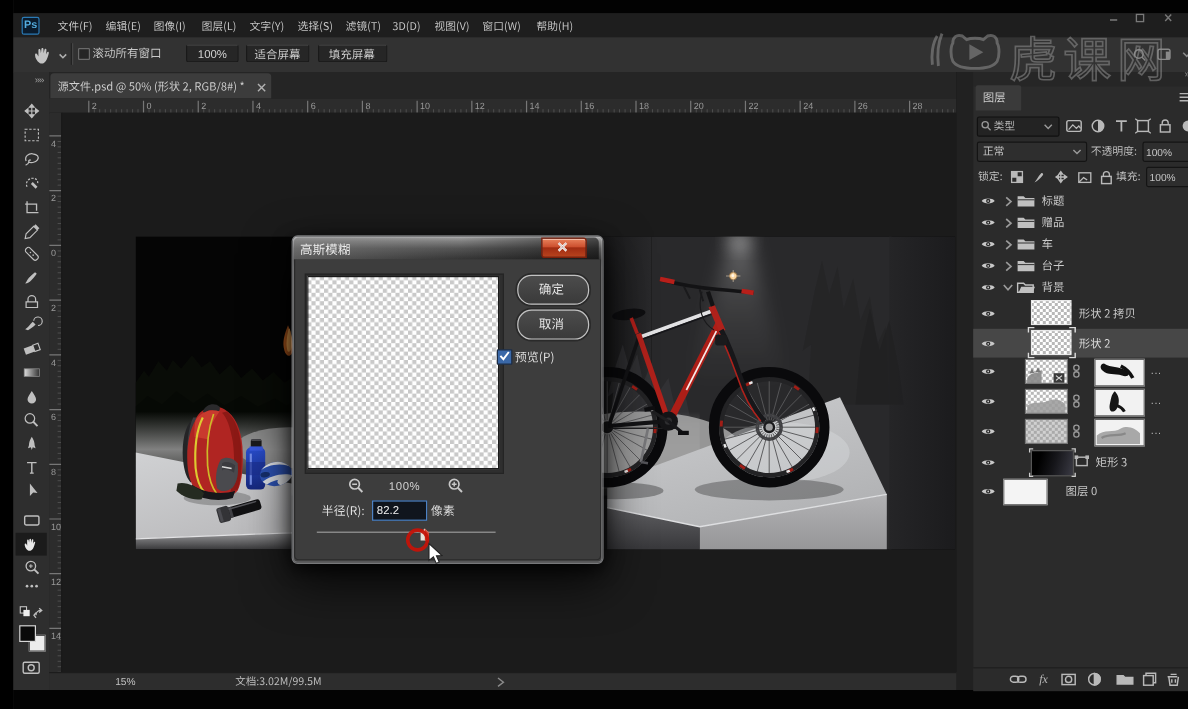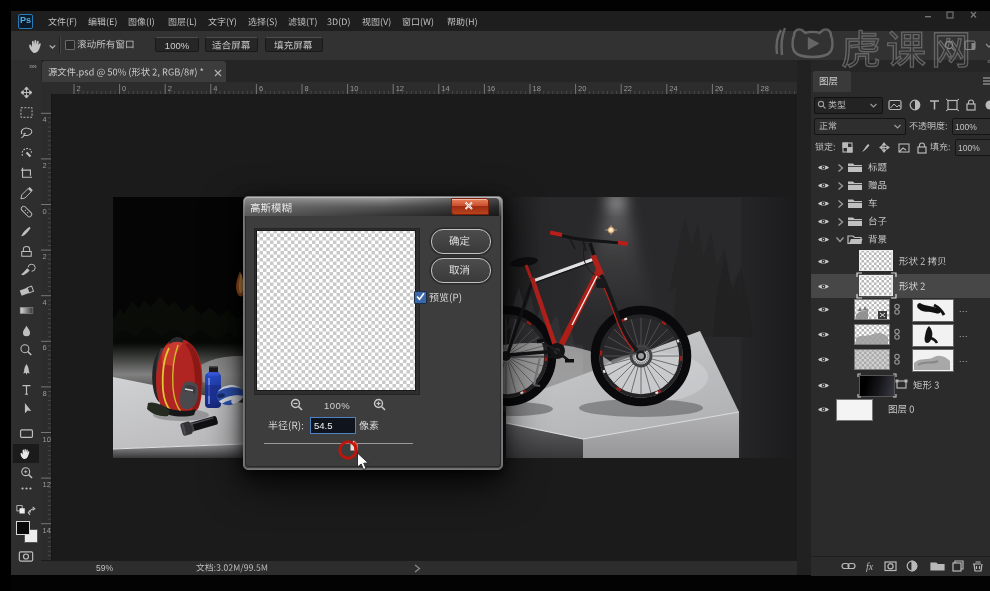--- a/index.html
+++ b/index.html
@@ -470,21 +470,21 @@
       <line x1="7" y1="452.5" x2="10" y2="452.5" stroke="#555" stroke-width="0.7"></line>
       <line x1="7" y1="457.1" x2="10" y2="457.1" stroke="#555" stroke-width="0.7"></line>
       <line x1="7" y1="461.6" x2="10" y2="461.6" stroke="#555" stroke-width="0.7"></line>
       <line x1="7" y1="466.2" x2="10" y2="466.2" stroke="#555" stroke-width="0.7"></line>
       <line x1="7" y1="470.7" x2="10" y2="470.7" stroke="#555" stroke-width="0.7"></line>
       <text x="1.5" y="438.7" font-size="7.5" fill="#9a9a9a" font-family="Liberation Sans">14</text>
     </svg>
 <div class="abs" style="left:41px;top:94px;width:745px;height:466px;background:#1b1b1b"></div>
 <div class="abs" style="left:786px;top:60px;width:14px;height:515px;background:#212121"></div>
 <div class="abs" style="left:30px;top:560px;width:756px;height:15px;background:#2d2d2d;border-top:1px solid #1c1c1c"></div>
-<div class="abs" style="left:85px;top:563px;font-size:8.5px;color:#c2c2c2">59%</div>
+<div class="abs" style="left:85px;top:563px;font-size:8.5px;color:#c2c2c2">15%</div>
 <svg style="position:absolute;left:185px;top:561.1px;overflow:visible" width="73" height="12">
       <path transform="translate(0,9.86)" d="M3.7224000000000004 -7.242400000000001C3.9864 -6.8112 4.268000000000001 -6.2216000000000005 4.373600000000001 -5.8608L5.104 -6.098400000000001C4.9808 -6.4592 4.6728000000000005 -7.0312 4.4088 -7.453600000000001ZM0.44 -5.8432V-5.192H1.8128000000000002C2.3320000000000003 -3.8544 3.0272 -2.7016 3.9336 -1.76C2.9656000000000002 -0.9504 1.7776 -0.35200000000000004 0.3168 0.0616C0.44880000000000003 0.22 0.66 0.528 0.7304 0.6864C2.2 0.2112 3.4232 -0.4224 4.4176 -1.2848000000000002C5.412 -0.40480000000000005 6.6088000000000005 0.2464 8.052 0.6424000000000001C8.166400000000001 0.4576 8.360000000000001 0.17600000000000002 8.5096 0.0352C7.1016 -0.3168 5.904800000000001 -0.9416000000000001 4.928 -1.7688000000000001C5.816800000000001 -2.6752000000000002 6.494400000000001 -3.8016 7.0048 -5.192H8.3952V-5.8432ZM4.4352 -2.2264C3.608 -3.0624000000000002 2.9568000000000003 -4.0656 2.4992 -5.192H6.2568C5.816800000000001 -4.0040000000000004 5.2096 -3.0272 4.4352 -2.2264Z M16.288800000000002 -6.8288C16.104 -6.1776 15.7344 -5.2536000000000005 15.426400000000001 -4.6992L15.954400000000001 -4.532C16.2624 -5.0600000000000005 16.640800000000002 -5.9224000000000006 16.94 -6.644ZM12.293600000000001 -6.6088000000000005C12.584000000000001 -5.9752 12.927200000000001 -5.1216 13.076800000000002 -4.5848L13.648800000000001 -4.8136C13.490400000000001 -5.3504000000000005 13.1384 -6.1688 12.830400000000001 -6.8112ZM10.4984 -7.392V-5.5088H9.213600000000001V-4.884H10.392800000000001C10.1288 -3.6784000000000003 9.5744 -2.2880000000000003 9.0288 -1.54C9.134400000000001 -1.3904 9.292800000000002 -1.1264 9.372 -0.9504C9.794400000000001 -1.54 10.199200000000001 -2.5256000000000003 10.4984 -3.5288000000000004V0.6952H11.1232V-3.7312000000000003C11.396 -3.2912000000000003 11.7216 -2.7456 11.8536 -2.4552L12.258400000000002 -2.9656000000000002C12.100000000000001 -3.212 11.360800000000001 -4.2416 11.1232 -4.5408V-4.884H12.232000000000001V-5.5088H11.1232V-7.392ZM12.0472 -0.5544V0.0792H16.209600000000002V0.6248H16.8608V-4.1448H14.907200000000001V-7.365600000000001H14.264800000000001V-4.1448H12.249600000000001V-3.5024H16.209600000000002V-2.3672H12.3552V-1.7688000000000001H16.209600000000002V-0.5544Z M18.8232 -3.4320000000000004C19.14 -3.4320000000000004 19.404 -3.6784000000000003 19.404 -4.048C19.404 -4.4088 19.14 -4.664000000000001 18.8232 -4.664000000000001C18.497600000000002 -4.664000000000001 18.2424 -4.4088 18.2424 -4.048C18.2424 -3.6784000000000003 18.497600000000002 -3.4320000000000004 18.8232 -3.4320000000000004ZM18.8232 0.1144C19.14 0.1144 19.404 -0.132 19.404 -0.4928C19.404 -0.8624 19.14 -1.1088 18.8232 -1.1088C18.497600000000002 -1.1088 18.2424 -0.8624 18.2424 -0.4928C18.2424 -0.132 18.497600000000002 0.1144 18.8232 0.1144Z M22.3608 0.1144C23.513600000000004 0.1144 24.437600000000003 -0.5720000000000001 24.437600000000003 -1.7248C24.437600000000003 -2.6136000000000004 23.8304 -3.1768 23.073600000000003 -3.3616V-3.4056C23.76 -3.6432 24.217600000000004 -4.171200000000001 24.217600000000004 -4.954400000000001C24.217600000000004 -5.9752 23.425600000000003 -6.5648 22.334400000000002 -6.5648C21.595200000000002 -6.5648 21.023200000000003 -6.2392 20.5392 -5.7992L20.9704 -5.2888C21.340000000000003 -5.6584 21.788800000000002 -5.913600000000001 22.308000000000003 -5.913600000000001C22.9856 -5.913600000000001 23.3992 -5.5088 23.3992 -4.8928C23.3992 -4.1976 22.950400000000002 -3.6608 21.612800000000004 -3.6608V-3.0448000000000004C23.108800000000002 -3.0448000000000004 23.619200000000003 -2.5344 23.619200000000003 -1.7512C23.619200000000003 -1.012 23.082400000000003 -0.5544 22.308000000000003 -0.5544C21.577600000000004 -0.5544 21.093600000000002 -0.9064000000000001 20.715200000000003 -1.2936L20.3016 -0.7744000000000001C20.724000000000004 -0.308 21.3576 0.1144 22.3608 0.1144Z M26.1536 0.1144C26.4704 0.1144 26.7344 -0.132 26.7344 -0.4928C26.7344 -0.8624 26.4704 -1.1088 26.1536 -1.1088C25.828000000000003 -1.1088 25.5728 -0.8624 25.5728 -0.4928C25.5728 -0.132 25.828000000000003 0.1144 26.1536 0.1144Z M29.823200000000003 0.1144C31.046400000000002 0.1144 31.829600000000003 -0.9944000000000001 31.829600000000003 -3.2472000000000003C31.829600000000003 -5.4824 31.046400000000002 -6.5648 29.823200000000003 -6.5648C28.591200000000004 -6.5648 27.816800000000004 -5.4824 27.816800000000004 -3.2472000000000003C27.816800000000004 -0.9944000000000001 28.591200000000004 0.1144 29.823200000000003 0.1144ZM29.823200000000003 -0.5368C29.092800000000004 -0.5368 28.591200000000004 -1.3552000000000002 28.591200000000004 -3.2472000000000003C28.591200000000004 -5.130400000000001 29.092800000000004 -5.9312000000000005 29.823200000000003 -5.9312000000000005C30.553600000000003 -5.9312000000000005 31.055200000000003 -5.130400000000001 31.055200000000003 -3.2472000000000003C31.055200000000003 -1.3552000000000002 30.553600000000003 -0.5368 29.823200000000003 -0.5368Z M32.648 0.0H36.704800000000006V-0.6952H34.918400000000005C34.592800000000004 -0.6952 34.1968 -0.66 33.8624 -0.6336C35.376000000000005 -2.068 36.396800000000006 -3.3792 36.396800000000006 -4.6728000000000005C36.396800000000006 -5.816800000000001 35.6664 -6.5648 34.513600000000004 -6.5648C33.6952 -6.5648 33.132000000000005 -6.195200000000001 32.6128 -5.623200000000001L33.0792 -5.1656C33.440000000000005 -5.5968 33.8888 -5.913600000000001 34.4168 -5.913600000000001C35.217600000000004 -5.913600000000001 35.604800000000004 -5.3768 35.604800000000004 -4.6376C35.604800000000004 -3.5288000000000004 34.672000000000004 -2.244 32.648 -0.4752Z M38.03360000000001 0.0H38.764V-3.5728000000000004C38.764 -4.1272 38.711200000000005 -4.9104 38.6584 -5.4736H38.6936L39.2128 -4.0040000000000004L40.43600000000001 -0.6512H40.9816L42.196000000000005 -4.0040000000000004L42.7152 -5.4736H42.750400000000006C42.7064 -4.9104 42.644800000000004 -4.1272 42.644800000000004 -3.5728000000000004V0.0H43.4016V-6.4504H42.424800000000005L41.192800000000005 -3.0008000000000004C41.043200000000006 -2.5608 40.9112 -2.1032 40.74400000000001 -1.6544H40.708800000000004C40.5504 -2.1032 40.409600000000005 -2.5608 40.2424 -3.0008000000000004L39.010400000000004 -6.4504H38.03360000000001Z M44.38720000000001 1.5752000000000002H44.976800000000004L47.608000000000004 -6.9872000000000005H47.02720000000001Z M49.80800000000001 0.1144C51.01360000000001 0.1144 52.14880000000001 -0.8888 52.14880000000001 -3.5024C52.14880000000001 -5.5528 51.21600000000001 -6.5648 49.97520000000001 -6.5648C48.97200000000001 -6.5648 48.12720000000001 -5.728800000000001 48.12720000000001 -4.470400000000001C48.12720000000001 -3.1416000000000004 48.83120000000001 -2.4464 49.90480000000001 -2.4464C50.44160000000001 -2.4464 50.99600000000001 -2.7544 51.39200000000001 -3.2296C51.33040000000001 -1.232 50.60880000000001 -0.5544 49.78160000000001 -0.5544C49.35920000000001 -0.5544 48.97200000000001 -0.7392000000000001 48.69040000000001 -1.0472000000000001L48.250400000000006 -0.5456000000000001C48.61120000000001 -0.16720000000000002 49.104000000000006 0.1144 49.80800000000001 0.1144ZM51.38320000000001 -3.9072000000000005C50.95200000000001 -3.2912000000000003 50.46800000000001 -3.0448000000000004 50.03680000000001 -3.0448000000000004C49.27120000000001 -3.0448000000000004 48.88400000000001 -3.608 48.88400000000001 -4.470400000000001C48.88400000000001 -5.3592 49.35920000000001 -5.94 49.98400000000001 -5.94C50.802400000000006 -5.94 51.29520000000001 -5.236000000000001 51.38320000000001 -3.9072000000000005Z M54.69200000000001 0.1144C55.89760000000001 0.1144 57.03280000000001 -0.8888 57.03280000000001 -3.5024C57.03280000000001 -5.5528 56.10000000000001 -6.5648 54.85920000000001 -6.5648C53.85600000000001 -6.5648 53.01120000000001 -5.728800000000001 53.01120000000001 -4.470400000000001C53.01120000000001 -3.1416000000000004 53.71520000000001 -2.4464 54.78880000000001 -2.4464C55.32560000000001 -2.4464 55.88000000000001 -2.7544 56.27600000000001 -3.2296C56.21440000000001 -1.232 55.49280000000001 -0.5544 54.66560000000001 -0.5544C54.24320000000001 -0.5544 53.85600000000001 -0.7392000000000001 53.57440000000001 -1.0472000000000001L53.13440000000001 -0.5456000000000001C53.49520000000001 -0.16720000000000002 53.98800000000001 0.1144 54.69200000000001 0.1144ZM56.26720000000001 -3.9072000000000005C55.83600000000001 -3.2912000000000003 55.35200000000001 -3.0448000000000004 54.92080000000001 -3.0448000000000004C54.15520000000001 -3.0448000000000004 53.76800000000001 -3.608 53.76800000000001 -4.470400000000001C53.76800000000001 -5.3592 54.24320000000001 -5.94 54.86800000000001 -5.94C55.686400000000006 -5.94 56.17920000000001 -5.236000000000001 56.26720000000001 -3.9072000000000005Z M58.73120000000001 0.1144C59.04800000000001 0.1144 59.31200000000001 -0.132 59.31200000000001 -0.4928C59.31200000000001 -0.8624 59.04800000000001 -1.1088 58.73120000000001 -1.1088C58.40560000000001 -1.1088 58.15040000000001 -0.8624 58.15040000000001 -0.4928C58.15040000000001 -0.132 58.40560000000001 0.1144 58.73120000000001 0.1144Z M62.260000000000005 0.1144C63.342400000000005 0.1144 64.37200000000001 -0.6864 64.37200000000001 -2.0944000000000003C64.37200000000001 -3.52 63.492000000000004 -4.1536 62.427200000000006 -4.1536C62.040000000000006 -4.1536 61.74960000000001 -4.0568 61.45920000000001 -3.8984L61.626400000000004 -5.764H64.05520000000001V-6.4504H60.92240000000001L60.711200000000005 -3.4408000000000003L61.14240000000001 -3.168C61.51200000000001 -3.4144 61.784800000000004 -3.5464 62.21600000000001 -3.5464C63.025600000000004 -3.5464 63.55360000000001 -3.0008000000000004 63.55360000000001 -2.0768C63.55360000000001 -1.1352 62.946400000000004 -0.5544 62.180800000000005 -0.5544C61.43280000000001 -0.5544 60.957600000000006 -0.8976000000000001 60.59680000000001 -1.2672L60.19200000000001 -0.7392000000000001C60.632000000000005 -0.308 61.248000000000005 0.1144 62.260000000000005 0.1144Z M65.72720000000001 0.0H66.45760000000001V-3.5728000000000004C66.45760000000001 -4.1272 66.40480000000001 -4.9104 66.352 -5.4736H66.3872L66.9064 -4.0040000000000004L68.12960000000001 -0.6512H68.6752L69.8896 -4.0040000000000004L70.40880000000001 -5.4736H70.444C70.4 -4.9104 70.33840000000001 -4.1272 70.33840000000001 -3.5728000000000004V0.0H71.0952V-6.4504H70.11840000000001L68.88640000000001 -3.0008000000000004C68.7368 -2.5608 68.60480000000001 -2.1032 68.4376 -1.6544H68.4024C68.24400000000001 -2.1032 68.1032 -2.5608 67.936 -3.0008000000000004L66.70400000000001 -6.4504H65.72720000000001Z" fill="#c2c2c2"></path>
     </svg>
 <svg class="abs" style="left:401px;top:563px" width="10" height="10">
       <path d="M3 2 L7.5 5.5 L3 9" stroke="#8a8a8a" stroke-width="1.2" fill="none"></path>
     </svg>
 <div class="abs" style="left:0;top:575px;width:990px;height:16px;background:#030303"></div>
 <svg class="abs" style="left:102px;top:197px" width="683" height="261" viewBox="0 0 683 261">
       <defs>
 <linearGradient id="wallx" x1="0" y1="0" x2="1" y2="0">
@@ -1068,21 +1068,21 @@
 <svg class="abs" style="left:362px;top:398px" width="14" height="14">
       <circle cx="5.5" cy="5.5" r="4" fill="none" stroke="#c8c8c8" stroke-width="1.4"></circle>
       <line x1="8.5" y1="8.5" x2="12" y2="12" stroke="#c8c8c8" stroke-width="1.6"></line>
       <line x1="3.5" y1="5.5" x2="7.5" y2="5.5" stroke="#c8c8c8" stroke-width="1.2"></line>
       <line x1="5.5" y1="3.5" x2="5.5" y2="7.5" stroke="#c8c8c8" stroke-width="1.2"></line>
     </svg>
 <svg style="position:absolute;left:257px;top:417.8px;overflow:visible" width="37" height="14">
       <path transform="translate(0,11.20)" d="M1.47 -7.87C1.94 -7.16 2.43 -6.2 2.62 -5.61L3.34 -5.92C3.14 -6.5200000000000005 2.63 -7.45 2.15 -8.14ZM7.79 -8.17C7.5 -7.46 6.98 -6.47 6.5600000000000005 -5.87L7.22 -5.61C7.640000000000001 -6.2 8.17 -7.11 8.58 -7.890000000000001ZM4.58 -8.41V-5.16H1.18V-4.42H4.58V-2.81H0.53V-2.06H4.58V0.78H5.36V-2.06H9.48V-2.81H5.36V-4.42H8.9V-5.16H5.36V-8.41Z M12.57 -8.38C12.14 -7.67 11.27 -6.84 10.49 -6.32C10.62 -6.17 10.81 -5.88 10.89 -5.7C11.77 -6.3 12.7 -7.23 13.280000000000001 -8.1ZM13.84 -7.87V-7.18H17.68C16.66 -5.86 14.79 -4.76 13.120000000000001 -4.21C13.280000000000001 -4.0600000000000005 13.47 -3.7800000000000002 13.57 -3.6C14.54 -3.95 15.55 -4.45 16.46 -5.08C17.42 -4.66 18.560000000000002 -4.0600000000000005 19.15 -3.66L19.57 -4.28C19.0 -4.64 17.97 -5.14 17.07 -5.53C17.810000000000002 -6.12 18.439999999999998 -6.8100000000000005 18.87 -7.59L18.33 -7.9L18.189999999999998 -7.87ZM13.84 -3.3200000000000003V-2.62H16.04V-0.18H13.22V0.52H19.560000000000002V-0.18H16.8V-2.62H18.97V-3.3200000000000003ZM12.74 -6.17C12.18 -5.14 11.24 -4.11 10.36 -3.45C10.48 -3.27 10.69 -2.89 10.76 -2.73C11.11 -3.0100000000000002 11.46 -3.35 11.81 -3.73V0.8H12.57V-4.64C12.879999999999999 -5.05 13.17 -5.48 13.41 -5.91Z M22.39 1.96 22.95 1.71C22.09 0.29 21.68 -1.41 21.68 -3.11C21.68 -4.8 22.09 -6.49 22.95 -7.92L22.39 -8.18C21.47 -6.68 20.92 -5.07 20.92 -3.11C20.92 -1.1400000000000001 21.47 0.47000000000000003 22.39 1.96Z M25.31 -3.85V-6.58H26.54C27.689999999999998 -6.58 28.32 -6.24 28.32 -5.28C28.32 -4.32 27.689999999999998 -3.85 26.54 -3.85ZM28.41 0.0H29.45L27.59 -3.21C28.58 -3.45 29.24 -4.13 29.24 -5.28C29.24 -6.8 28.169999999999998 -7.33 26.68 -7.33H24.39V0.0H25.31V-3.11H26.63Z M30.72 1.96C31.64 0.47000000000000003 32.19 -1.1400000000000001 32.19 -3.11C32.19 -5.07 31.64 -6.68 30.72 -8.18L30.150000000000002 -7.92C31.01 -6.49 31.44 -4.8 31.44 -3.11C31.44 -1.41 31.01 0.29 30.150000000000002 1.71Z M34.5 -3.9C34.86 -3.9 35.16 -4.18 35.16 -4.6000000000000005C35.16 -5.01 34.86 -5.3 34.5 -5.3C34.13 -5.3 33.839999999999996 -5.01 33.839999999999996 -4.6000000000000005C33.839999999999996 -4.18 34.13 -3.9 34.5 -3.9ZM34.5 0.13C34.86 0.13 35.16 -0.15 35.16 -0.56C35.16 -0.98 34.86 -1.26 34.5 -1.26C34.13 -1.26 33.839999999999996 -0.98 33.839999999999996 -0.56C33.839999999999996 -0.15 34.13 0.13 34.5 0.13Z" fill="#e0e0e0"></path>
     </svg>
 <div class="abs" style="left:299px;top:417px;width:44px;height:15px;background:#10151d;border:1.5px solid #4d82c4"></div>
-<div class="abs" style="left:303px;top:420px;font-size:9.5px;color:#f0f0f0">54.5</div>
+<div class="abs" style="left:303px;top:420px;font-size:9.5px;color:#f0f0f0">82.2</div>
 <svg style="position:absolute;left:348px;top:417.8px;overflow:visible" width="22" height="14">
       <path transform="translate(0,11.20)" d="M4.86 -7.1000000000000005H6.66C6.49 -6.8100000000000005 6.28 -6.51 6.07 -6.29H4.2C4.44 -6.5600000000000005 4.66 -6.83 4.86 -7.1000000000000005ZM4.87 -8.39C4.45 -7.55 3.66 -6.49 2.56 -5.71C2.72 -5.61 2.94 -5.39 3.0500000000000003 -5.23C3.24 -5.37 3.41 -5.5200000000000005 3.58 -5.67V-4.13H5.13C4.65 -3.71 3.94 -3.29 2.87 -2.96C3.0300000000000002 -2.83 3.21 -2.62 3.3000000000000003 -2.49C4.2 -2.7800000000000002 4.86 -3.13 5.34 -3.5C5.5 -3.35 5.64 -3.2 5.7700000000000005 -3.0300000000000002C5.09 -2.42 3.84 -1.8 2.87 -1.51C3.0100000000000002 -1.3900000000000001 3.19 -1.17 3.29 -1.02C4.17 -1.34 5.3 -1.97 6.04 -2.6C6.140000000000001 -2.41 6.22 -2.22 6.28 -2.04C5.49 -1.23 4.0200000000000005 -0.46 2.7800000000000002 -0.1C2.92 0.03 3.11 0.27 3.22 0.44C4.3 0.07 5.55 -0.63 6.42 -1.41C6.51 -0.78 6.4 -0.24 6.18 -0.03C6.04 0.14 5.89 0.16 5.69 0.16C5.5200000000000005 0.16 5.29 0.15 5.03 0.12C5.14 0.31 5.2 0.6 5.21 0.77C5.44 0.79 5.66 0.79 5.84 0.79C6.19 0.79 6.45 0.72 6.7 0.45C7.13 0.04 7.2700000000000005 -1.04 6.94 -2.09L7.43 -2.32C7.79 -1.23 8.41 -0.28 9.21 0.23C9.32 0.05 9.540000000000001 -0.21 9.700000000000001 -0.34C8.93 -0.76 8.31 -1.62 7.98 -2.59C8.370000000000001 -2.79 8.76 -3.0100000000000002 9.09 -3.22L8.58 -3.7C8.120000000000001 -3.37 7.38 -2.92 6.75 -2.6C6.53 -3.0700000000000003 6.21 -3.52 5.7700000000000005 -3.87L6.0 -4.13H8.98V-6.29H6.8500000000000005C7.140000000000001 -6.640000000000001 7.43 -7.03 7.65 -7.41L7.21 -7.73L7.07 -7.69H5.26L5.59 -8.26ZM4.25 -5.71H6.03C5.98 -5.42 5.88 -5.07 5.63 -4.7H4.25ZM6.65 -5.71H8.290000000000001V-4.7H6.37C6.55 -5.07 6.63 -5.42 6.65 -5.71ZM2.62 -8.36C2.09 -6.8500000000000005 1.22 -5.3500000000000005 0.29 -4.37C0.43 -4.2 0.65 -3.81 0.72 -3.63C1.02 -3.95 1.31 -4.33 1.59 -4.73V0.77H2.3000000000000003V-5.88C2.7 -6.6000000000000005 3.0500000000000003 -7.38 3.33 -8.15Z M16.36 -0.86C17.21 -0.44 18.28 0.21 18.8 0.64L19.39 0.18C18.82 -0.26 17.740000000000002 -0.87 16.91 -1.27ZM12.93 -1.28C12.33 -0.72 11.35 -0.2 10.46 0.15C10.63 0.27 10.91 0.53 11.04 0.66C11.9 0.27 12.93 -0.36 13.620000000000001 -1.01ZM11.93 -2.94C12.11 -3.0100000000000002 12.4 -3.0500000000000003 14.4 -3.16C13.49 -2.77 12.7 -2.48 12.36 -2.37C11.76 -2.16 11.31 -2.04 10.98 -2.0100000000000002C11.04 -1.82 11.14 -1.49 11.16 -1.35C11.43 -1.43 11.82 -1.48 14.79 -1.6500000000000001V-0.08C14.79 0.04 14.75 0.07 14.58 0.08C14.43 0.09 13.89 0.09 13.27 0.07C13.39 0.27 13.51 0.55 13.55 0.77C14.29 0.77 14.79 0.76 15.100000000000001 0.65C15.43 0.53 15.52 0.33 15.52 -0.06V-1.69L18.009999999999998 -1.83C18.28 -1.6 18.509999999999998 -1.37 18.67 -1.18L19.259999999999998 -1.59C18.84 -2.06 17.97 -2.71 17.28 -3.15L16.73 -2.79C16.94 -2.65 17.17 -2.49 17.39 -2.33L13.280000000000001 -2.13C14.66 -2.58 16.060000000000002 -3.16 17.4 -3.88L16.88 -4.36C16.509999999999998 -4.15 16.1 -3.94 15.690000000000001 -3.74L13.370000000000001 -3.62C13.91 -3.85 14.440000000000001 -4.12 14.95 -4.44L14.71 -4.63H19.5V-5.23H15.36V-5.88H18.439999999999998V-6.45H15.36V-7.09H19.03V-7.67H15.36V-8.41H14.61V-7.67H11.05V-7.09H14.61V-6.45H11.6V-5.88H14.61V-5.23H10.54V-4.63H14.06C13.4 -4.21 12.67 -3.88 12.43 -3.7800000000000002C12.15 -3.67 11.93 -3.6 11.73 -3.58C11.8 -3.4 11.9 -3.08 11.93 -2.94Z" fill="#e0e0e0"></path>
     </svg>
 <div class="abs" style="left:253px;top:443px;width:149px;height:1px;background:#9a9a9a"></div>
 <svg class="abs" style="left:336px;top:439px" width="14" height="14" viewBox="0 0 14 14">
       <path d="M7 1.5 L10.5 5 L10.5 11.5 L3.5 11.5 L3.5 5 Z" fill="#e8e2da"></path>
       <path d="M7 1.5 L10.5 5 L10.5 11.5 L7 11.5 Z" fill="#cf4434"></path>
     </svg>
 <svg class="abs" style="left:323px;top:436px" width="30" height="30" viewBox="0 0 30 30">
       <circle cx="14" cy="14" r="8.2" fill="none" stroke="#c41308" stroke-width="3" opacity="0.95"></circle>

